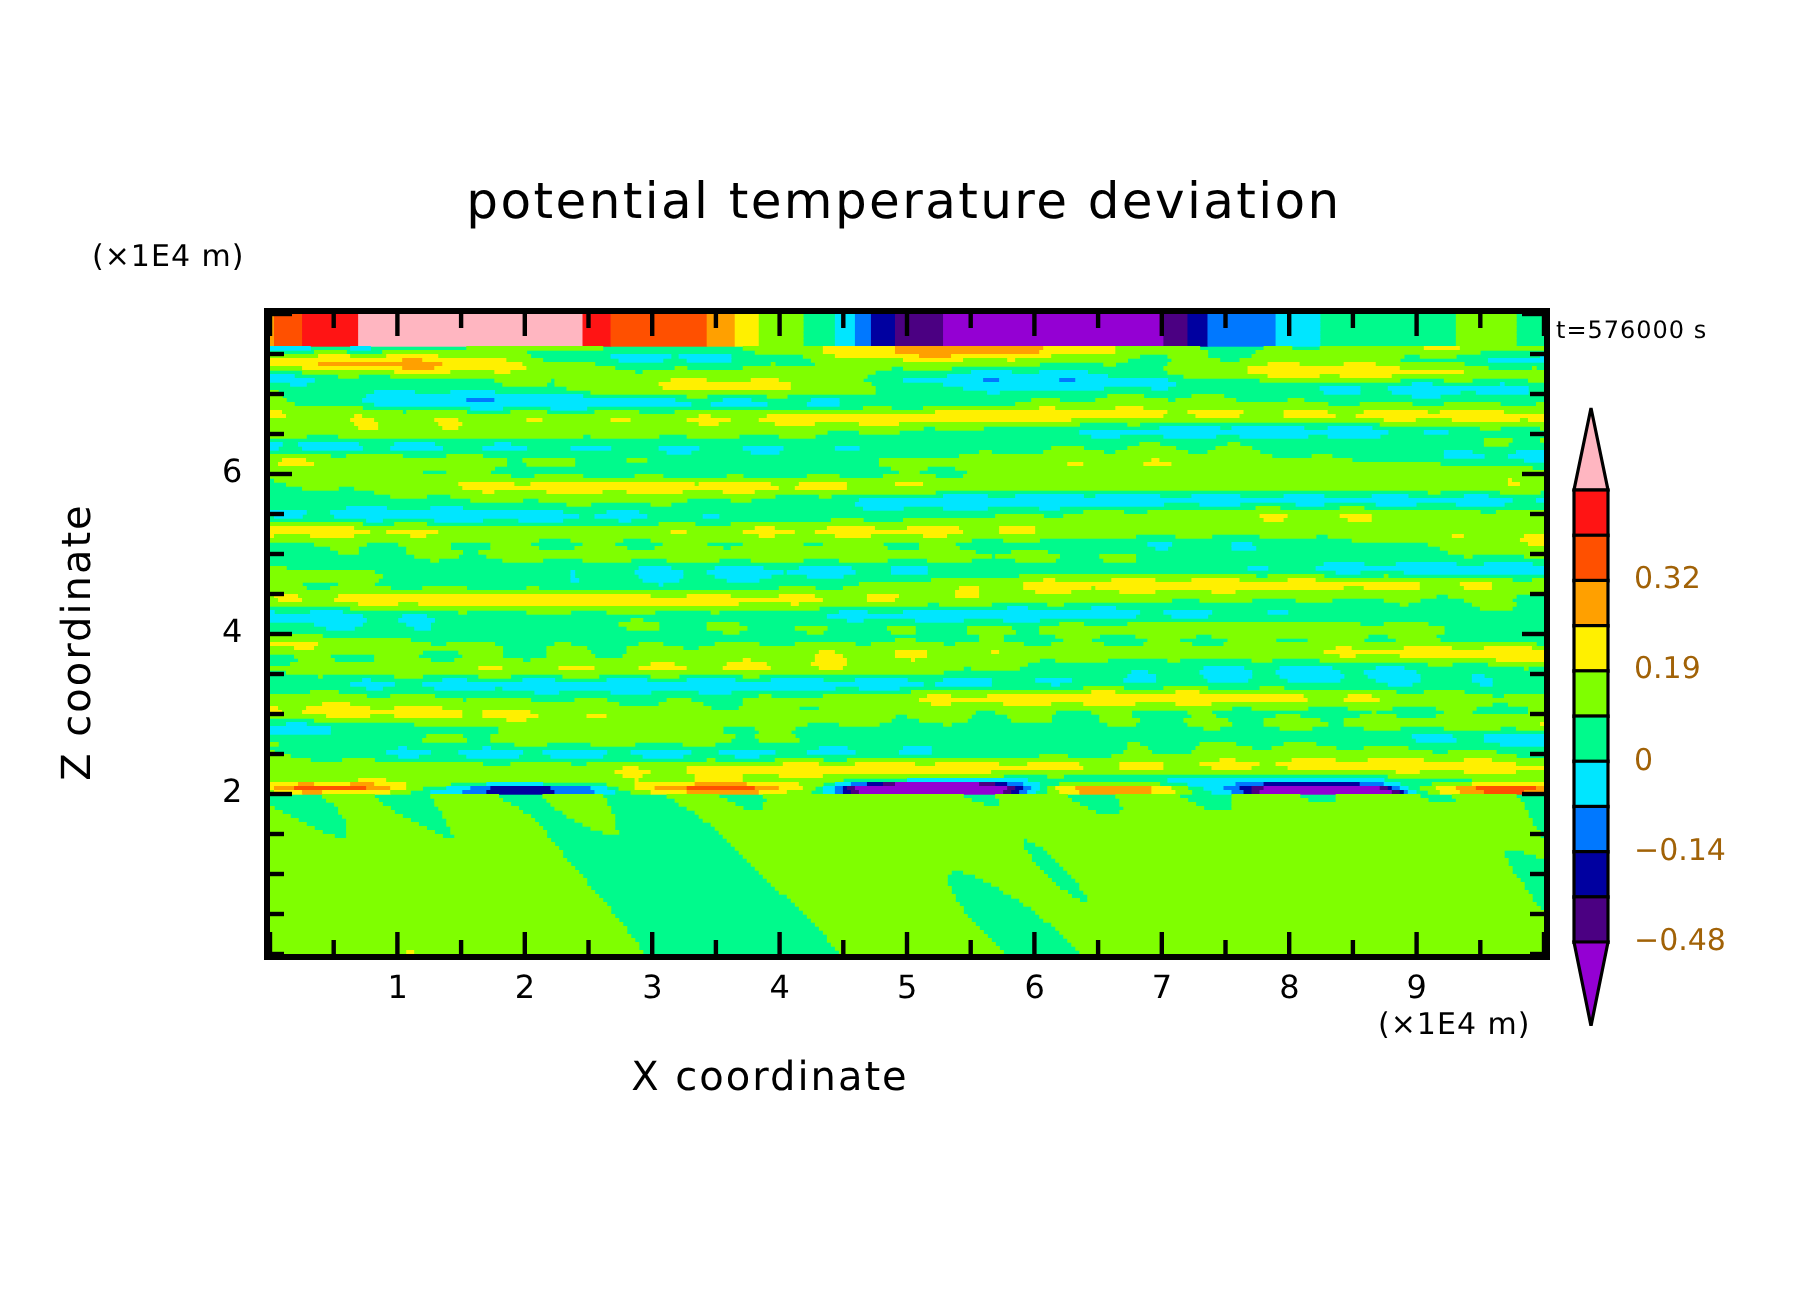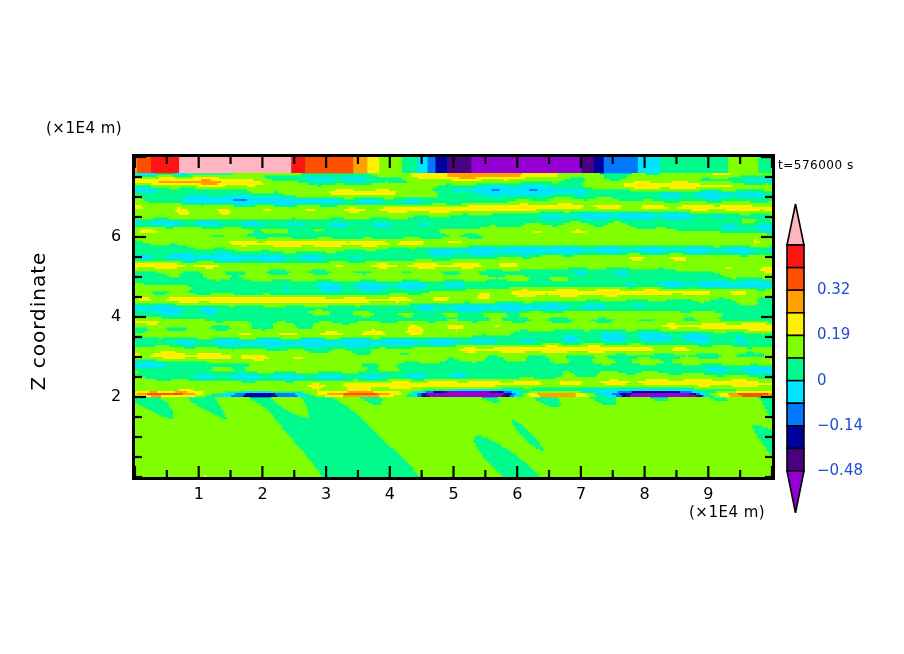--- a/index.html
+++ b/index.html
@@ -59,36 +59,38 @@
   }
   .tick-label {
     position: absolute;
     font-size: 16px;
     color: #000;
     white-space: pre;
   }
   .cbar-label {
     position: absolute;
     font-size: 15px;
-    color: #1d4ed8;
+    color: #a16207;
     white-space: pre;
   }
   svg { display: block; }
   #field-svg { position: absolute; left: 135px; top: 157px; }
   #axes-svg  { position: absolute; left: 0; top: 0; }
   #cbar-svg  { position: absolute; left: 780px; top: 203px; }
 </style>
 </head>
 <body>
 
 <div id="page">
 
+  <div class="txt" id="plot-title">potential temperature deviation</div>
   <div class="txt" id="z-units-label">(×1E4 m)</div>
   <div class="txt" id="x-units-label">(×1E4 m)</div>
   <div class="txt" id="time-label">t=576000 s</div>
+  <div class="txt" id="x-axis-title">X coordinate</div>
   <div class="txt" id="y-axis-title">Z coordinate</div>
 
   <svg id="field-svg" width="637" height="320" viewBox="0 0 637 320" preserveAspectRatio="none">
       <rect x="0" y="0" width="637" height="320" fill="#00FA8C"></rect>
       <rect x="0.00" y="0.00" width="2.35" height="2.35" fill="#FFA000"></rect>
       <rect x="2.00" y="0.00" width="14.37" height="2.35" fill="#FF5000"></rect>
       <rect x="16.03" y="0.00" width="28.39" height="2.35" fill="#FF1414"></rect>
       <rect x="44.07" y="0.00" width="112.53" height="2.35" fill="#FFB6C1"></rect>
       <rect x="156.25" y="0.00" width="14.37" height="2.35" fill="#FF1414"></rect>
       <rect x="170.27" y="0.00" width="48.43" height="2.35" fill="#FF5000"></rect>

